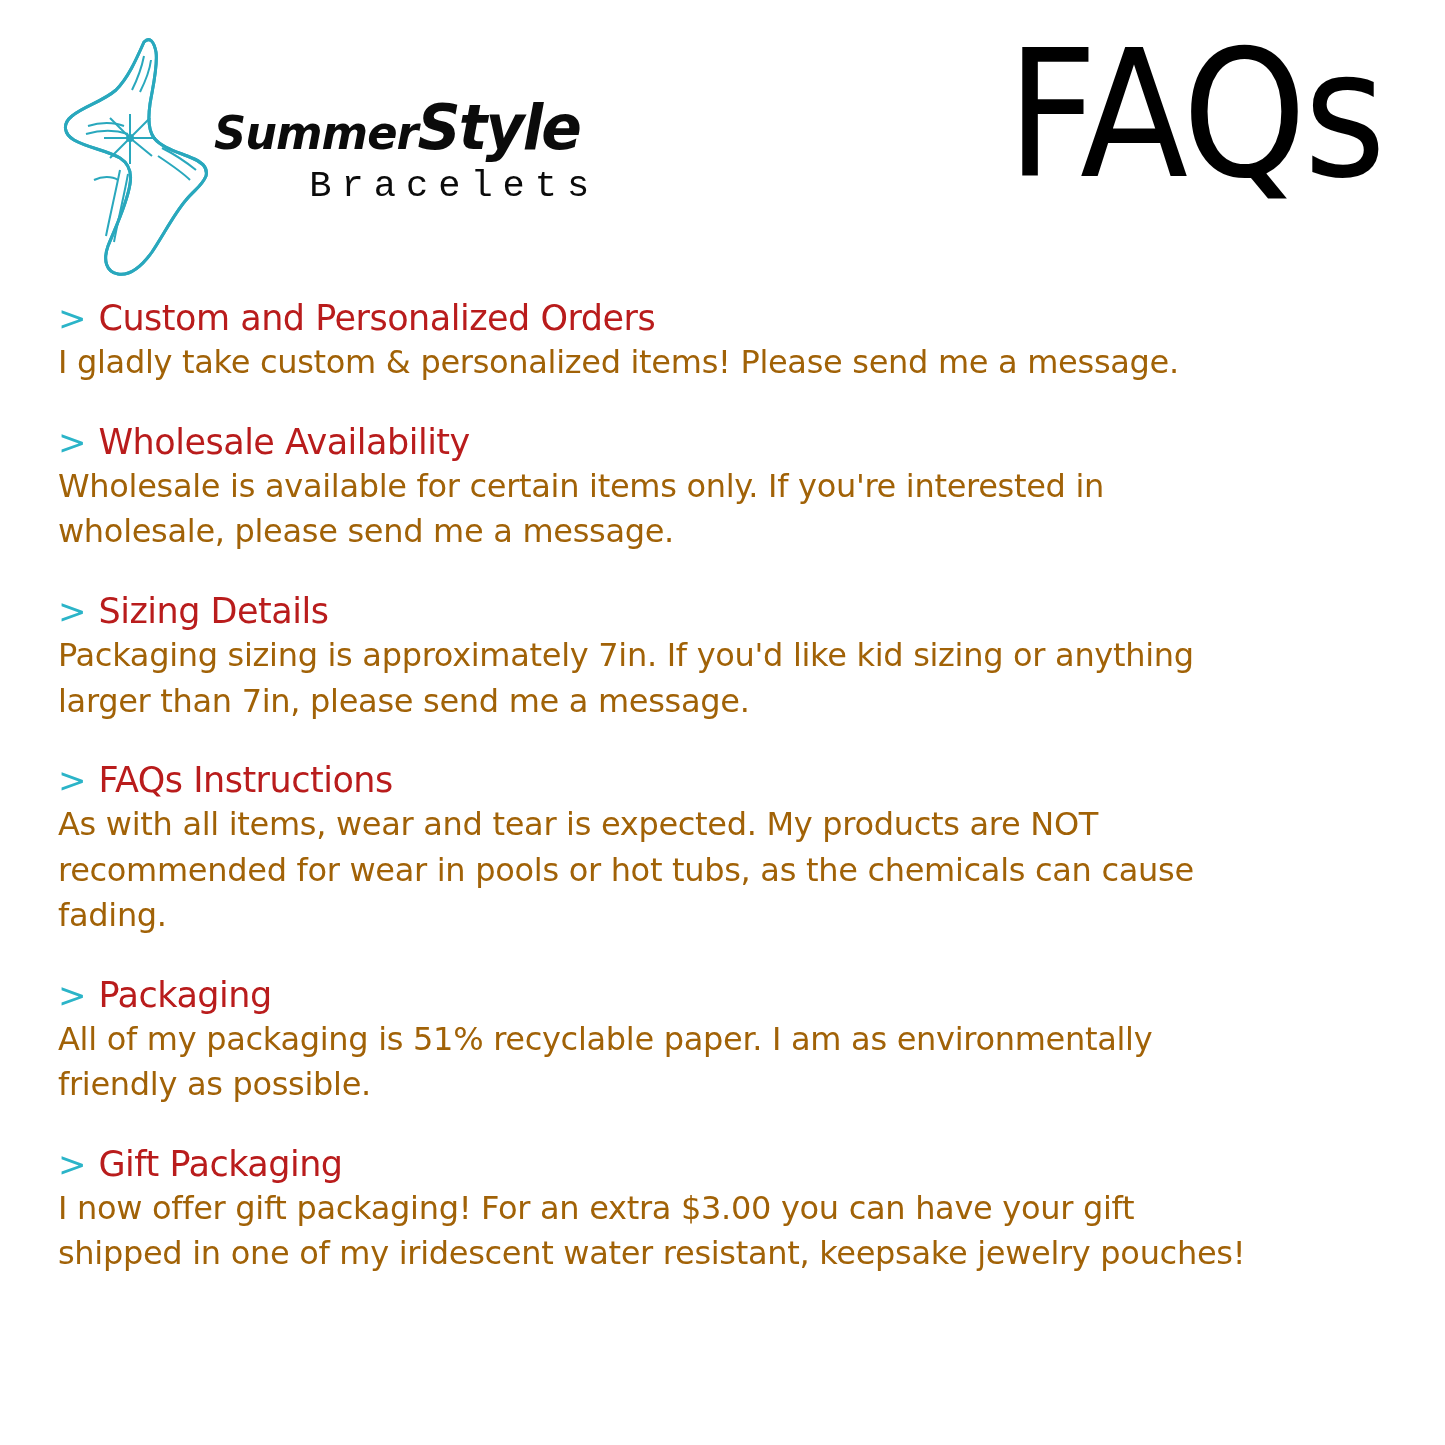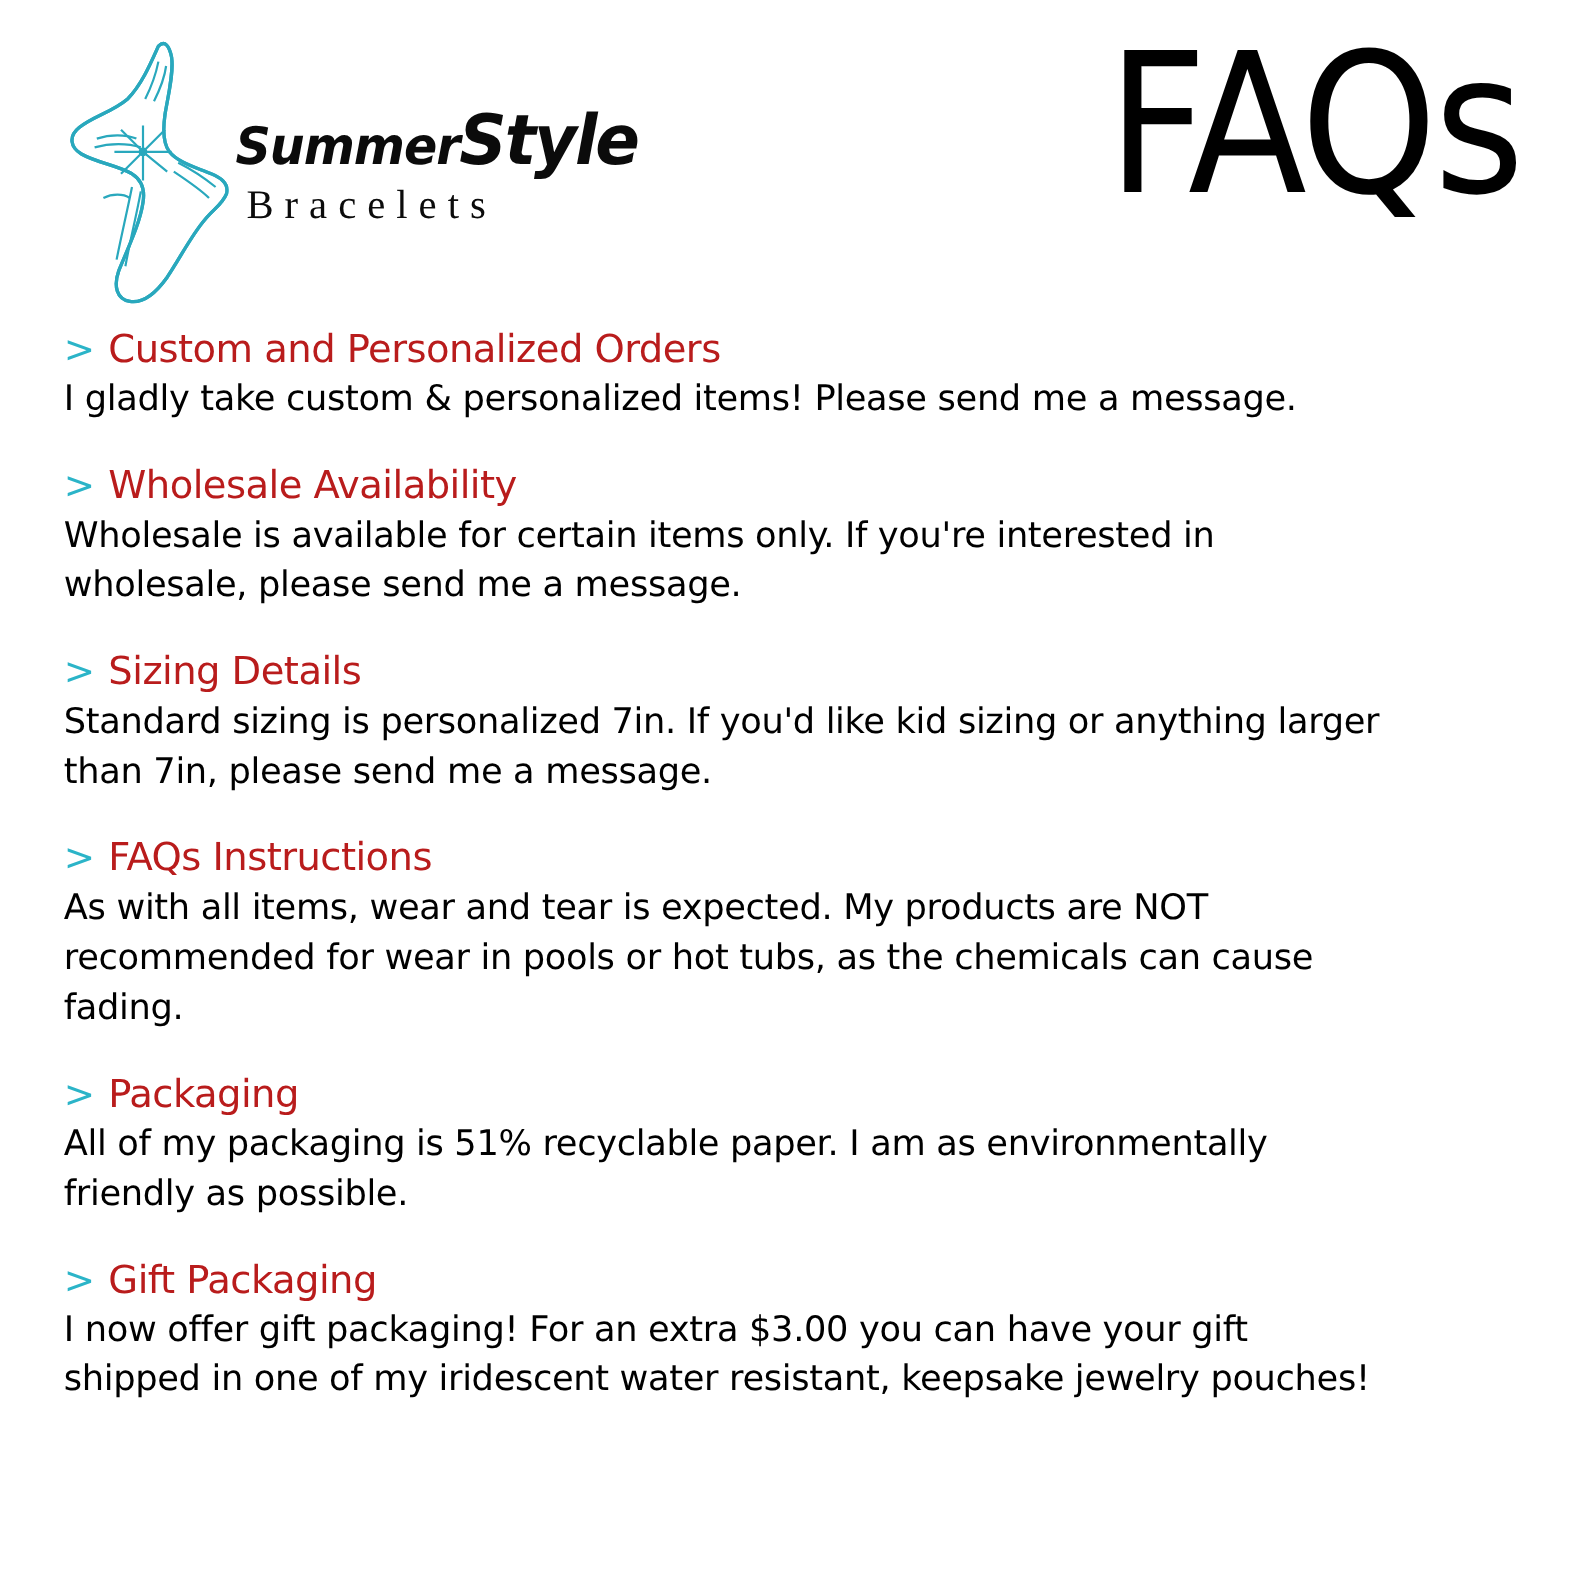--- a/index.html
+++ b/index.html
@@ -52,25 +52,25 @@
     line-height: 1;
     white-space: nowrap;
     transform: scaleX(0.95);
     transform-origin: left center;
   }
   .brand-line1 .small {
     font-size: 47px;
     letter-spacing: -1px;
   }
   .brand-line2 {
-    font-family: Liberation Serif, serif;
+    font-family: Liberation Mono, monospace;
     font-size: 37px;
     letter-spacing: 10px;
     color: #0b0b0b;
-    text-align: left;
+    text-align: right;
     margin-top: 6px;
     margin-left: 10px;
   }
   .faq-title {
     position: absolute;
     right: 62px;
     top: 26px;
     font-family: "DejaVu Sans", sans-serif;
     font-size: 158px;
     line-height: 1;
@@ -105,21 +105,21 @@
   .q-text {
     font-family: "DejaVu Sans", sans-serif;
     font-size: 35px;
     color: #b91c1c;
     line-height: 1.15;
     letter-spacing: -0.5px;
   }
   .faq-a {
     font-family: "DejaVu Sans", sans-serif;
     font-size: 32px;
-    color: #000000;
+    color: #a16207;
     line-height: 1.42;
     letter-spacing: -0.3px;
     max-width: 1200px;
   }
 </style>
 </head>
 <body>
 
 <div class="page">
 
@@ -184,21 +184,21 @@
         <span class="q-text">Wholesale Availability</span>
       </div>
       <div class="faq-a">Wholesale is available for certain items only. If you're interested in wholesale, please send me a message.</div>
     </div>
 
     <div class="faq-item">
       <div class="faq-q">
         <span class="chev">&gt;</span>
         <span class="q-text">Sizing Details</span>
       </div>
-      <div class="faq-a">Standard sizing is personalized 7in. If you'd like kid sizing or anything larger than 7in, please send me a message.</div>
+      <div class="faq-a">Packaging sizing is approximately 7in. If you'd like kid sizing or anything larger than 7in, please send me a message.</div>
     </div>
 
     <div class="faq-item">
       <div class="faq-q">
         <span class="chev">&gt;</span>
         <span class="q-text">FAQs Instructions</span>
       </div>
       <div class="faq-a">As with all items, wear and tear is expected. My products are NOT recommended for wear in pools or hot tubs, as the chemicals can cause fading.</div>
     </div>
 

